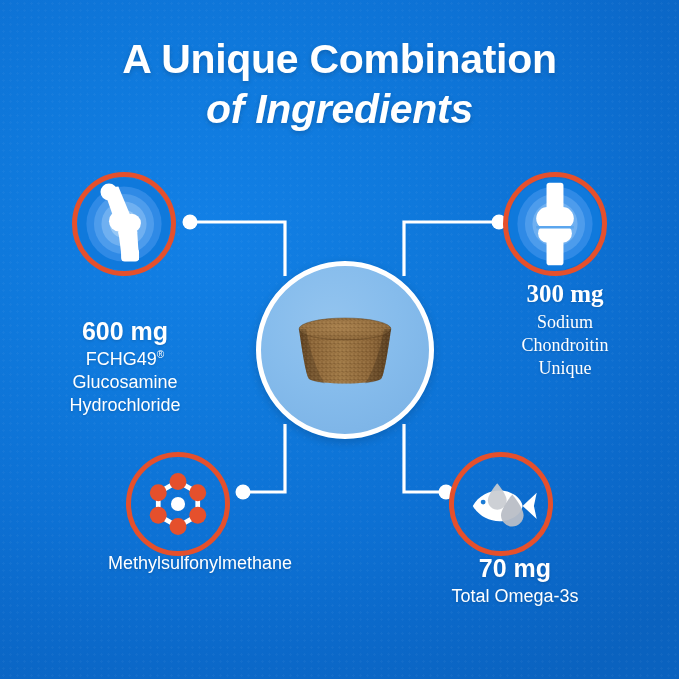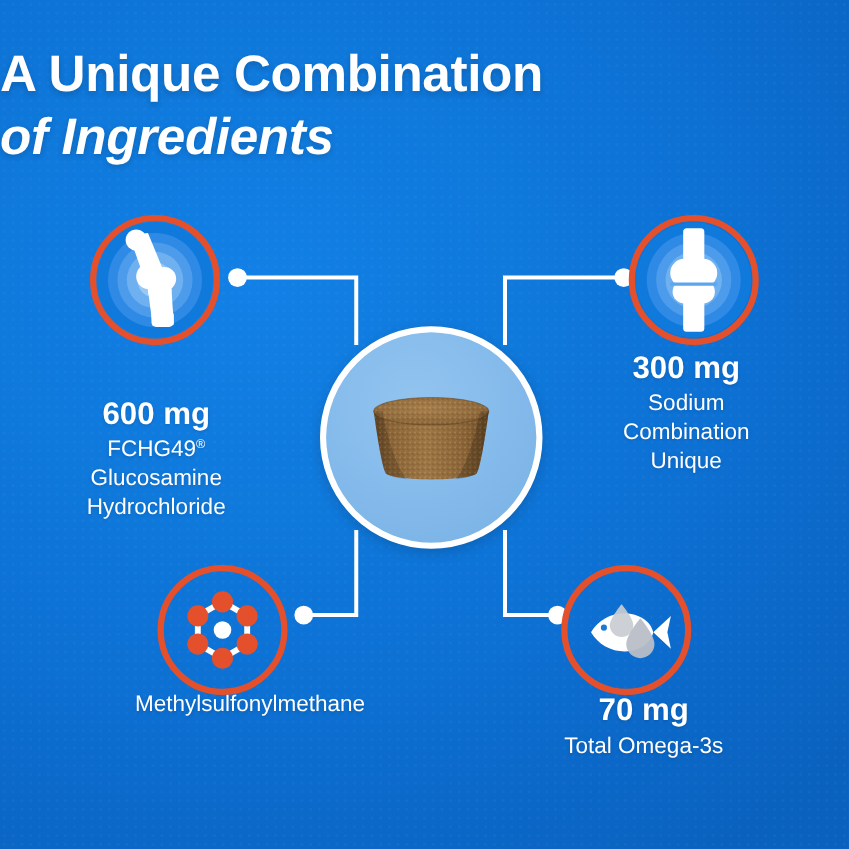--- a/index.html
+++ b/index.html
@@ -25,20 +25,21 @@
       radial-gradient(rgba(255,255,255,0.030) 1px, transparent 1.3px);
     background-size: 7px 7px;
     pointer-events: none;
   }
   
   #title {
     position: absolute;
     top: 34px;
     left: 0;
     width: 679px;
+    text-align: center;
     color: #ffffff;
     font-size: 41px;
     font-weight: bold;
     line-height: 1.22;
     letter-spacing: -0.3px;
     text-shadow: 0 2px 5px rgba(0,0,0,0.18);
   }
   #title .l2 { display: block; font-style: italic; }
 
   
@@ -117,21 +118,21 @@
     font-size: 18px;
     font-weight: normal;
     display: block;
   }
   .label-block sup {
     font-size: 0.56em;
     vertical-align: super;
     line-height: 0;
   }
   #label-tl { left: 20px;  top: 278px; width: 210px; margin-top: 37px; }
-  #label-tr { left: 444px; top: 278px; width: 210px; }
+  #label-tr { left: 460px; top: 278px; width: 210px; font-family: Liberation Serif, serif; }
   #label-bl { left: 40px;  top: 552px; width: 320px; }
   #label-br { left: 390px; top: 552px; width: 250px; }
 </style>
 </head>
 <body>
 
 <div id="infographic">
 
   <div id="texture"></div>
 
@@ -284,21 +285,21 @@
   <div class="label-block" id="label-tl">
     <span class="amount">600 mg</span>
     <span class="line"><span>FCHG49</span><sup>®</sup></span>
     <span class="line">Glucosamine</span>
     <span class="line">Hydrochloride</span>
   </div>
 
   <div class="label-block" id="label-tr">
     <span class="amount">300 mg</span>
     <span class="line">Sodium</span>
-    <span class="line">Combination</span>
+    <span class="line">Chondroitin</span>
     <span class="line">Unique</span>
   </div>
 
   <div class="label-block" id="label-bl">
     <span class="line">Methylsulfonylmethane</span>
   </div>
 
   <div class="label-block" id="label-br">
     <span class="amount">70 mg</span>
     <span class="line">Total Omega-3s</span>

